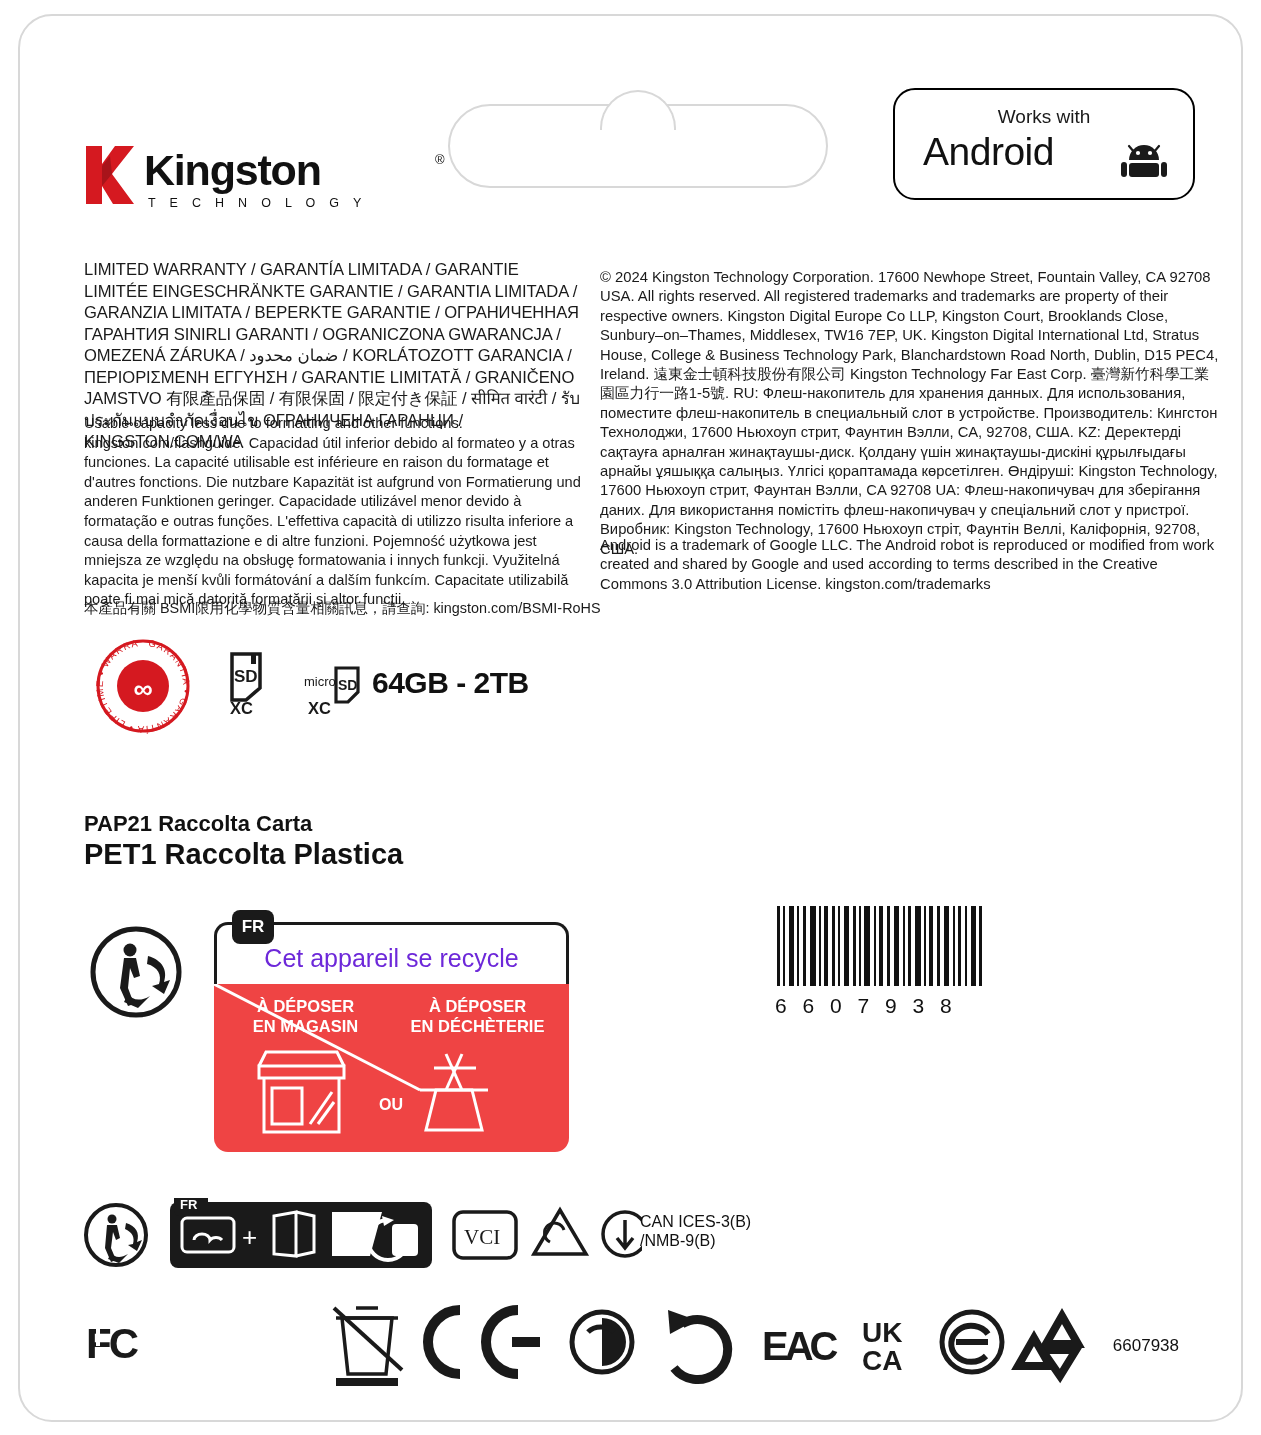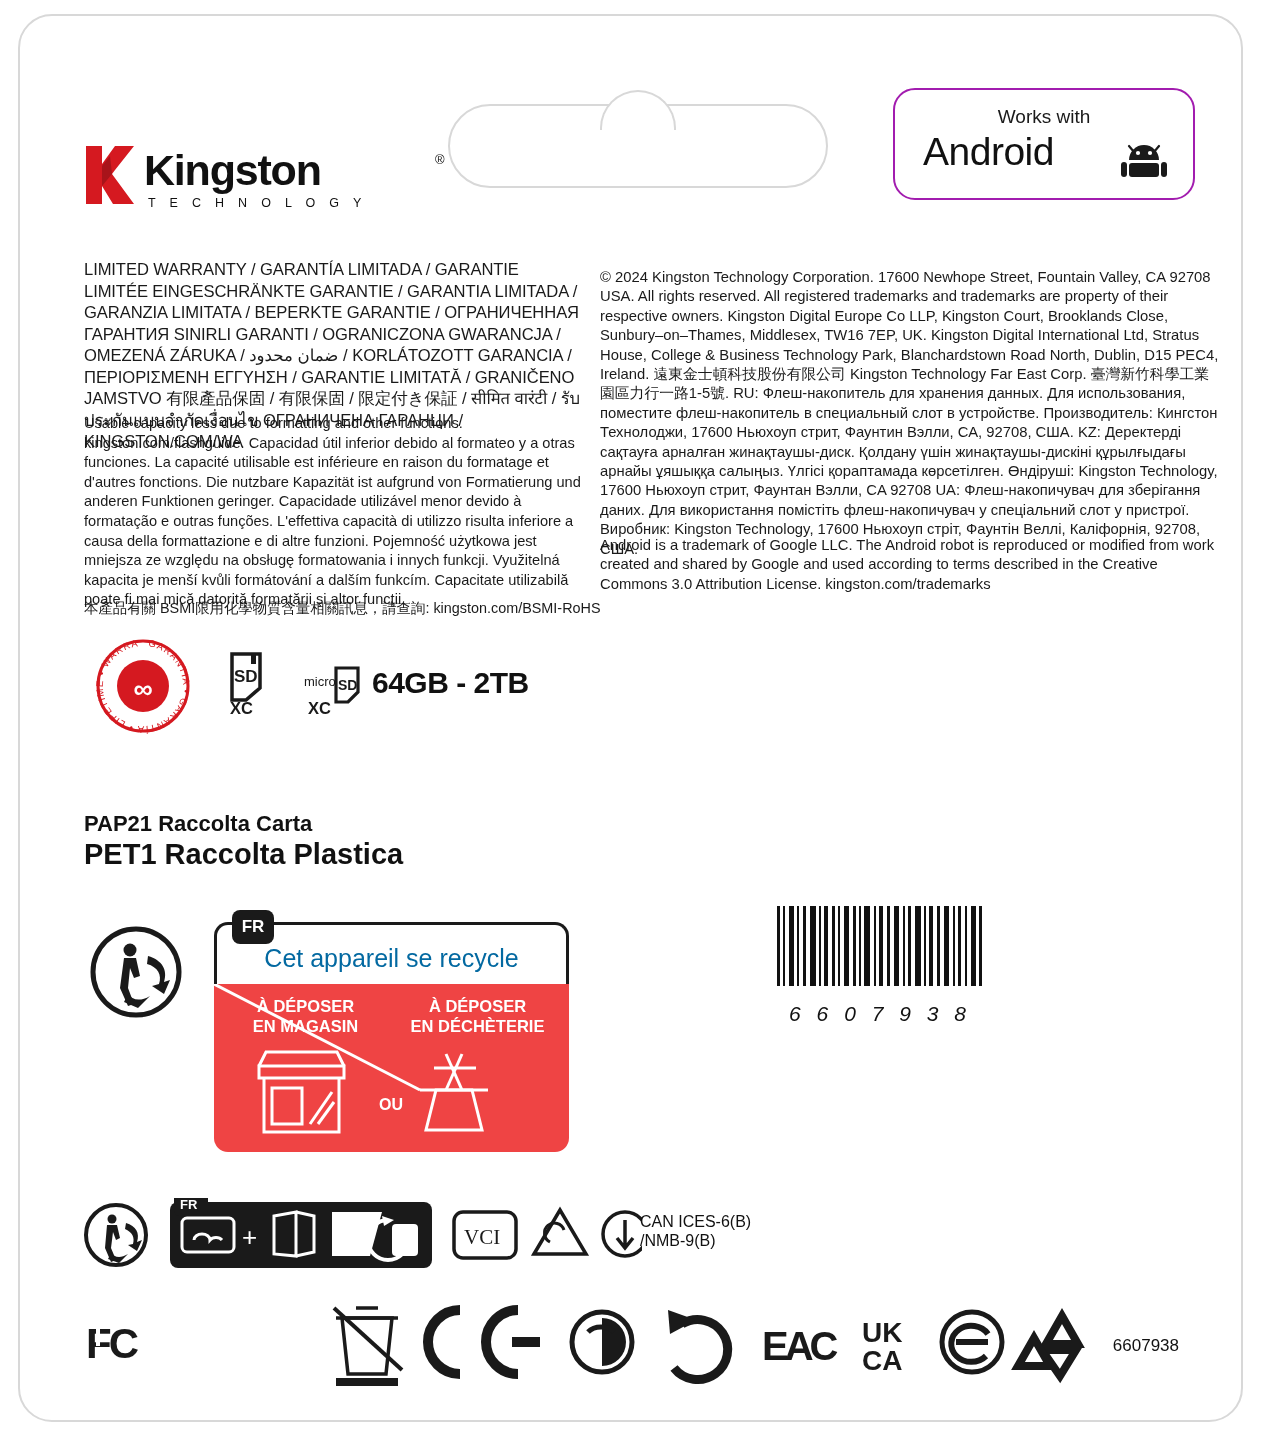--- a/index.html
+++ b/index.html
@@ -106,21 +106,21 @@
     font-family: "Liberation Sans", sans-serif;
   }
 
   
   #android-badge {
     position: absolute;
     right: 46px;
     top: 72px;
     width: 302px;
     height: 112px;
-    border: 2px solid #a21caf;
+    border: 2px solid #000000;
     border-radius: 22px;
     box-sizing: border-box;
     background: #fff;
   }
   #android-works {
     position: absolute;
     top: 16px;
     left: 0;
     width: 100%;
     text-align: center;
@@ -288,21 +288,21 @@
     font-weight: bold;
     text-align: center;
     line-height: 34px;
   }
   #fr-title {
     position: absolute;
     left: 0; top: 22px;
     width: 355px;
     text-align: center;
     font-size: 25px;
-    color: #0369a1;
+    color: #6d28d9;
   }
   #fr-panel-bottom {
     position: absolute;
     left: 0; top: 62px;
     width: 355px; height: 168px;
     background: #ef4444;
     border-radius: 0 0 14px 14px;
   }
   .fr-col {
     position: absolute;
@@ -341,26 +341,25 @@
     left: 755px;
     top: 890px;
     width: 210px;
   }
   #barcode-bars {
     height: 80px;
     display: flex;
     align-items: flex-end;
   }
   #barcode-num {
-    margin-top: 16px;
-    text-align: center;
+    margin-top: 8px;
+    text-align: left;
     font-size: 21px;
     letter-spacing: 5px;
     color: #111;
-    font-style: italic;
   }
 
   
   #comp-row {
     position: absolute;
     left: 62px;
     top: 1182px;
     height: 74px;
   }
   #ices-text {
@@ -593,21 +592,21 @@
       <path d="M468,44 a10,10 0 1,1 14,-12" fill="none" stroke="#1a1a1a" stroke-width="3"></path>
     </g>
 
     <g>
       <circle cx="543" cy="36" r="22" fill="none" stroke="#1a1a1a" stroke-width="3.5"></circle>
       <path d="M543,22 L543,48 M535,40 L543,50 L551,40" fill="none" stroke="#1a1a1a" stroke-width="3.5"></path>
     </g>
   </svg>
 
   <div id="ices-text">
-    <span class="blk">CAN ICES-6(B)</span>
+    <span class="blk">CAN ICES-3(B)</span>
     <span class="blk">/NMB-9(B)</span>
   </div>
 
   <svg id="bottom-row" width="1020" height="90" viewBox="0 0 1020 90">
 
     <g>
       <text x="4" y="60" font-size="42" font-weight="bold" font-family="Liberation Sans, sans-serif" fill="#1a1a1a" letter-spacing="-3">FC</text>
       <rect x="14" y="24" width="4" height="24" fill="#ffffff"></rect>
     </g>
 

